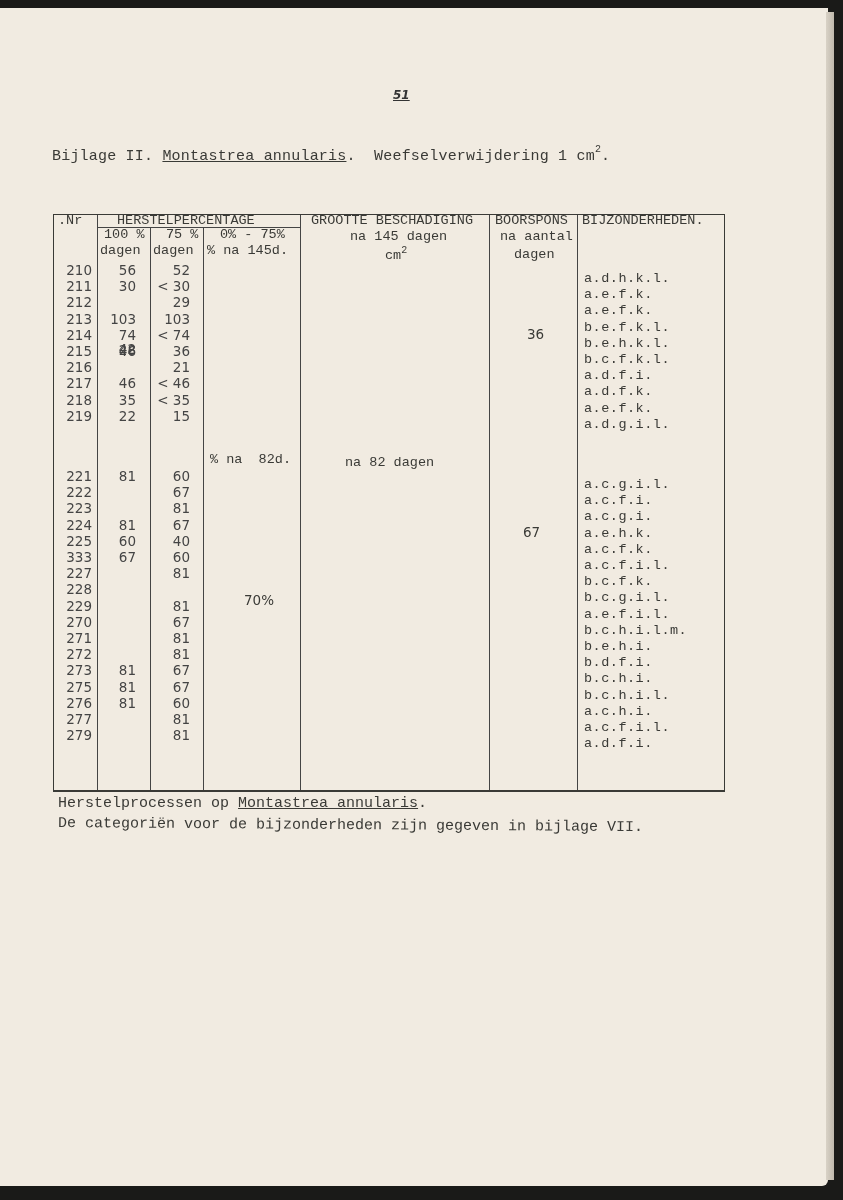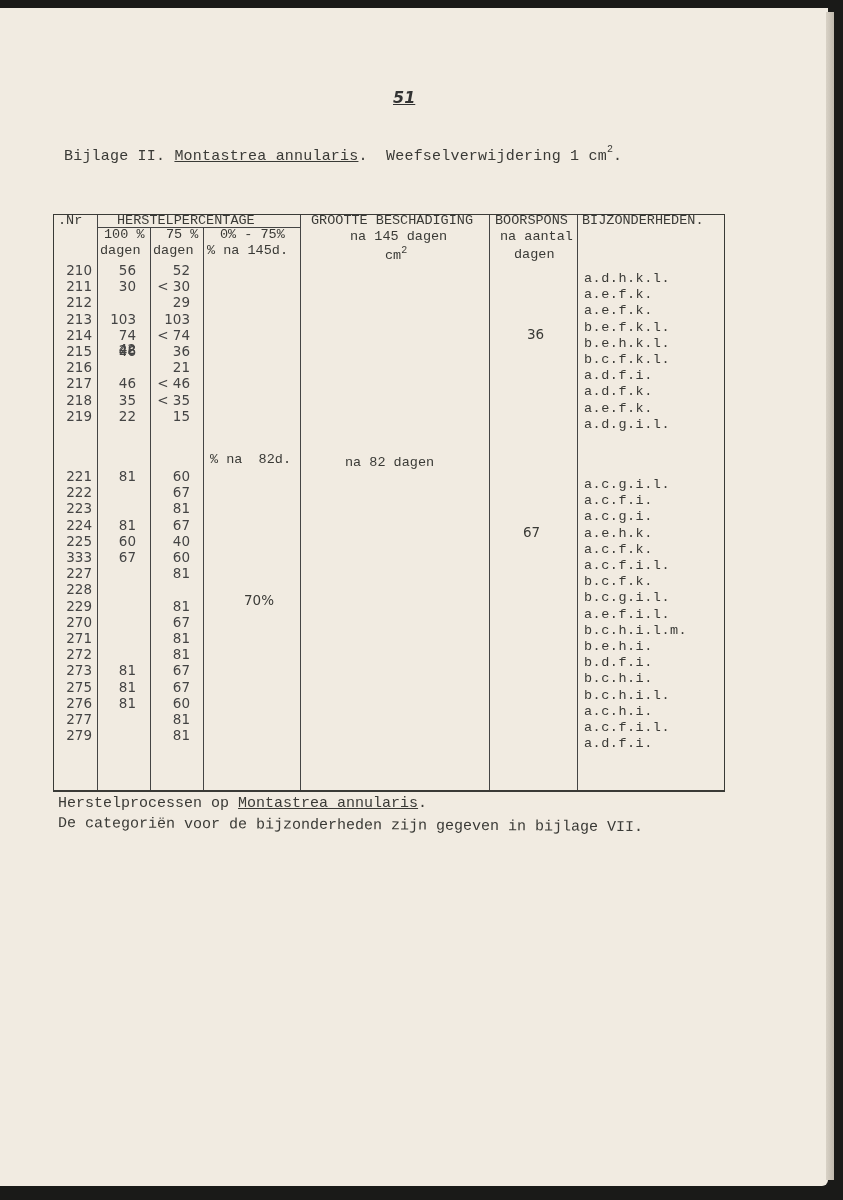--- a/index.html
+++ b/index.html
@@ -14,23 +14,23 @@
     background:#f1ebe1;
     border-bottom-right-radius:6px;
   }
   .page-edge {
     position:absolute; left:826px; top:12px; width:8px; height:1168px;
     background:linear-gradient(to right,#d9d2c6,#bfb8ac);
   }
   .abs { position:absolute; white-space:pre; }
   .pagenum {
     left:393px; top:80px; font-family:"DejaVu Sans", sans-serif;
-    font-style:italic; font-weight:bold; font-size:16px; color:#333;text-decoration:underline;
-  }
-  .title { left:64px; top:136px; font-size:15px; letter-spacing:0.2px; }
+    font-style:italic; font-weight:bold; font-size:12px; color:#333;text-decoration:underline;
+  }
+  .title { left:52px; top:136px; font-size:15px; letter-spacing:0.2px; }
   .title .u { text-decoration:underline; }
   .title sup { font-size:10px; vertical-align:8px; }
   .caption { left:58px; font-size:15px; }
   .caption .u { text-decoration:underline; }
 
   
   .tbl { position:absolute; left:53px; top:214px; width:672px; height:578px;
          border:1.5px solid #3a3a36; border-bottom:2.5px solid #3a3a36; box-sizing:border-box; }
   .vline { position:absolute; top:0; bottom:0; width:0; border-left:1.3px solid #444; }
   .hline { position:absolute; height:0; border-top:1.3px solid #444; }

